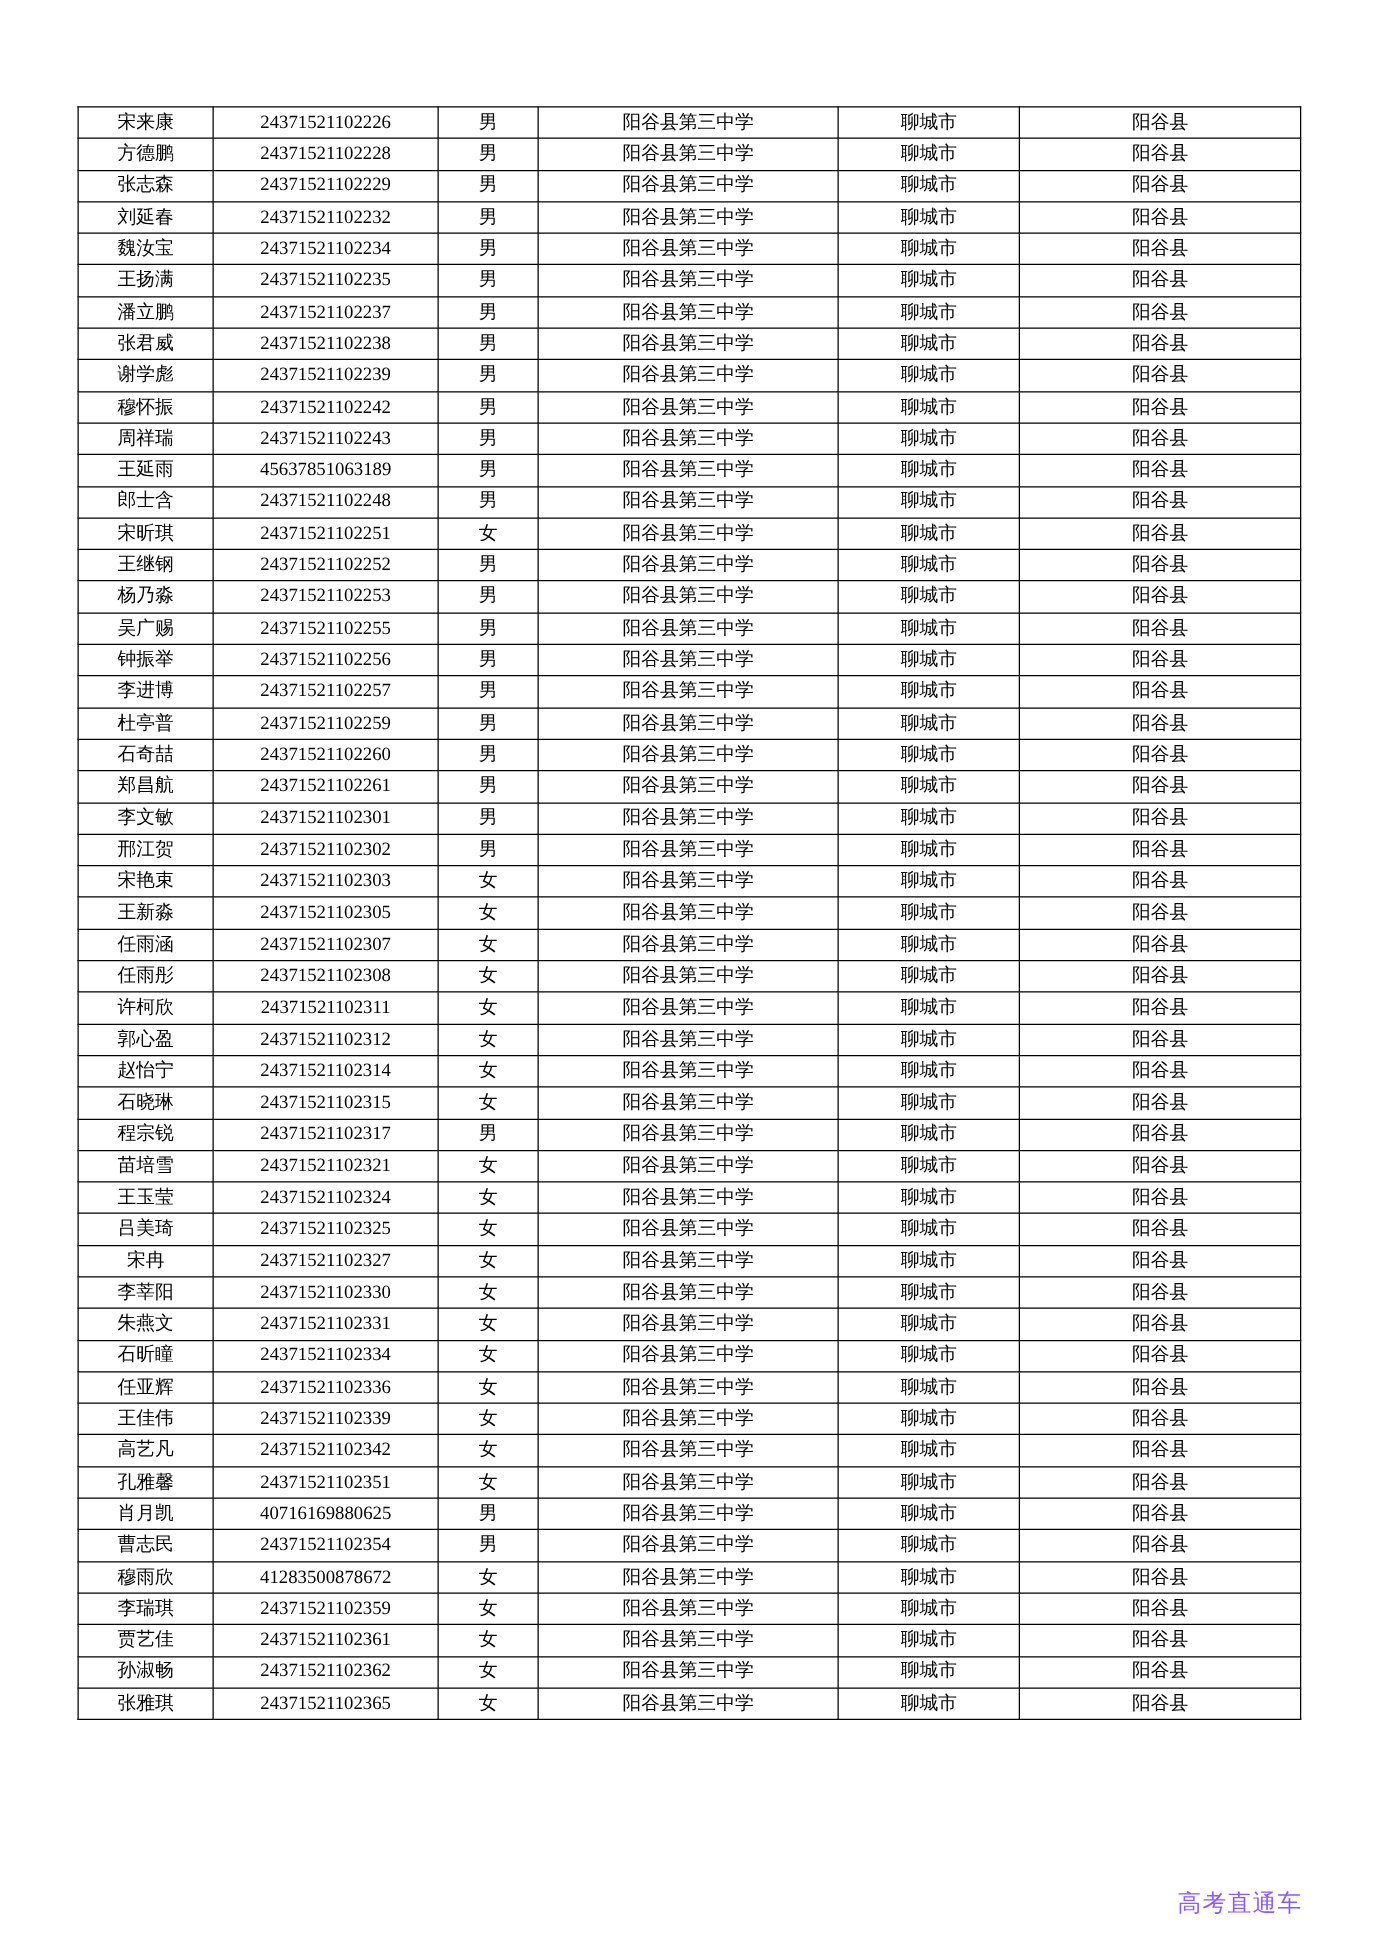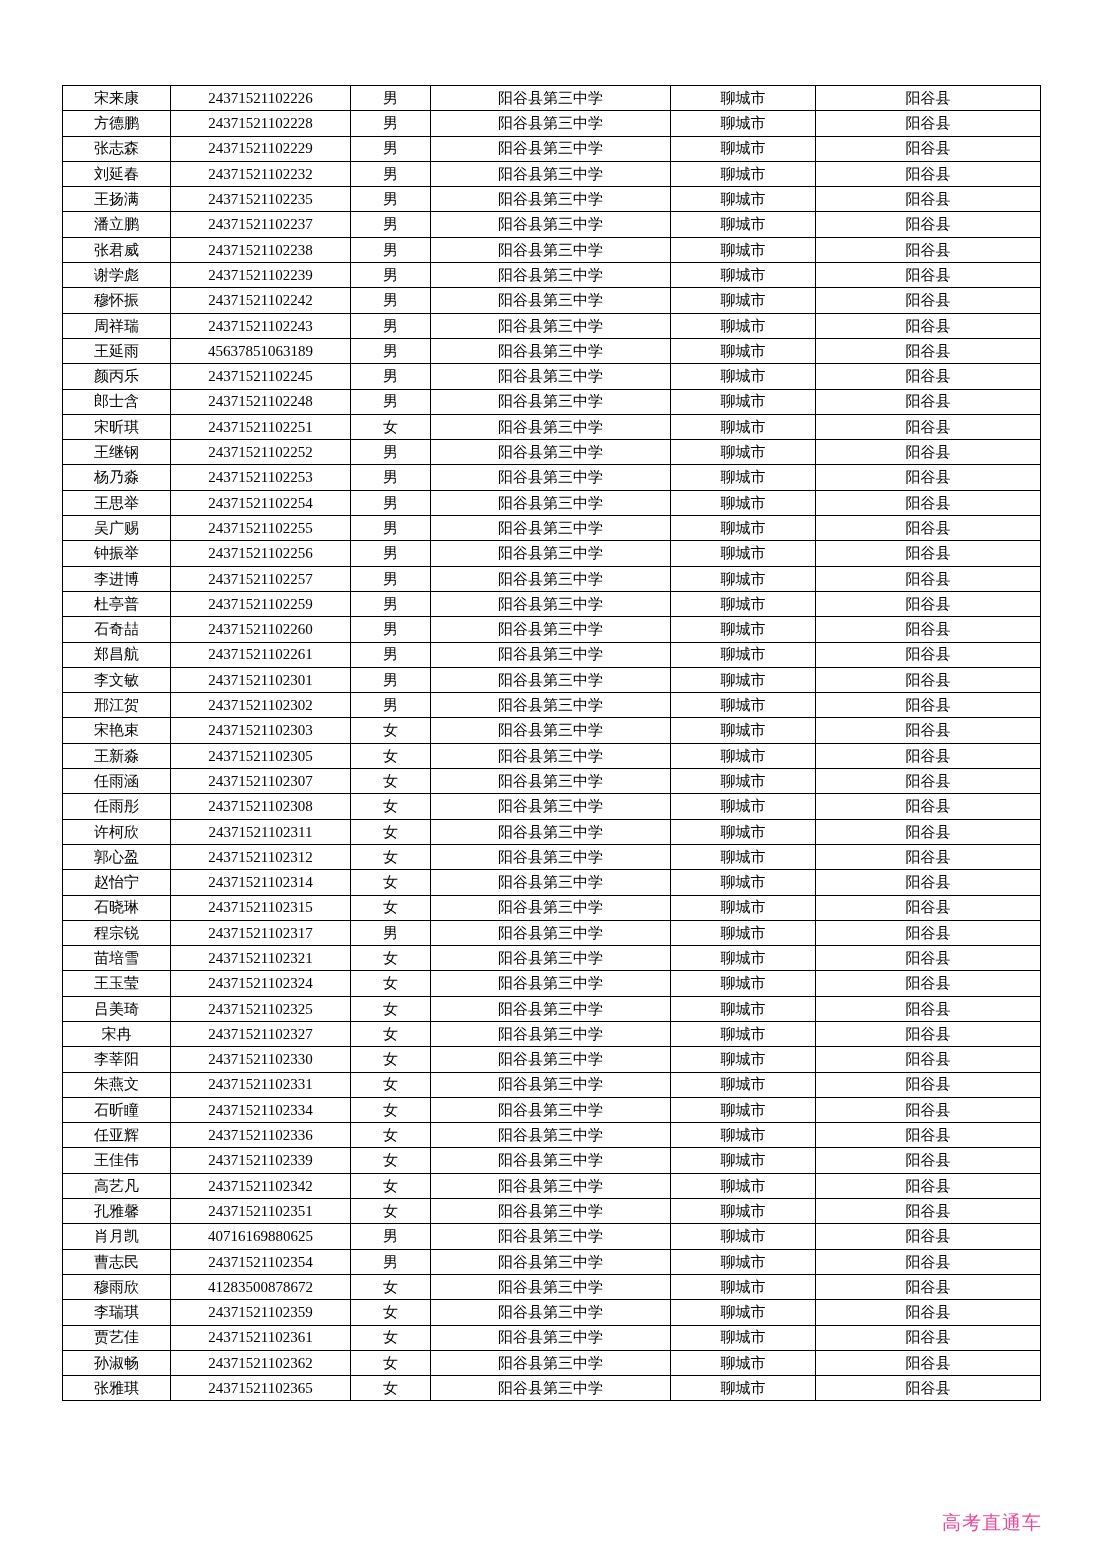--- a/index.html
+++ b/index.html
@@ -43,21 +43,21 @@
   col.c-number { width: 180px; }
   col.c-gender { width: 80px;  }
   col.c-school { width: 240px; }
   col.c-city   { width: 145px; }
   col.c-county { width: 225px; }
   .watermark {
     position: absolute;
     right: 60px;
     top: 1510px;
     font-size: 19px;
-    color: #ec4899;
+    color: #8b5cf6;
     font-family: "Liberation Sans", "DejaVu Sans", sans-serif;
     letter-spacing: 1px;
   }
 </style>
 </head>
 <body>
 
 <div class="page">
 
   <table class="student-table">
@@ -96,20 +96,28 @@
         </tr>
         <tr>
           <td>刘延春</td>
           <td>24371521102232</td>
           <td>男</td>
           <td>阳谷县第三中学</td>
           <td>聊城市</td>
           <td>阳谷县</td>
         </tr>
         <tr>
+          <td>魏汝宝</td>
+          <td>24371521102234</td>
+          <td>男</td>
+          <td>阳谷县第三中学</td>
+          <td>聊城市</td>
+          <td>阳谷县</td>
+        </tr>
+        <tr>
           <td>王扬满</td>
           <td>24371521102235</td>
           <td>男</td>
           <td>阳谷县第三中学</td>
           <td>聊城市</td>
           <td>阳谷县</td>
         </tr>
         <tr>
           <td>潘立鹏</td>
           <td>24371521102237</td>
@@ -152,28 +160,20 @@
         </tr>
         <tr>
           <td>王延雨</td>
           <td>45637851063189</td>
           <td>男</td>
           <td>阳谷县第三中学</td>
           <td>聊城市</td>
           <td>阳谷县</td>
         </tr>
         <tr>
-          <td>颜丙乐</td>
-          <td>24371521102245</td>
-          <td>男</td>
-          <td>阳谷县第三中学</td>
-          <td>聊城市</td>
-          <td>阳谷县</td>
-        </tr>
-        <tr>
           <td>郎士含</td>
           <td>24371521102248</td>
           <td>男</td>
           <td>阳谷县第三中学</td>
           <td>聊城市</td>
           <td>阳谷县</td>
         </tr>
         <tr>
           <td>宋昕琪</td>
           <td>24371521102251</td>
@@ -186,28 +186,20 @@
           <td>王继钢</td>
           <td>24371521102252</td>
           <td>男</td>
           <td>阳谷县第三中学</td>
           <td>聊城市</td>
           <td>阳谷县</td>
         </tr>
         <tr>
           <td>杨乃淼</td>
           <td>24371521102253</td>
-          <td>男</td>
-          <td>阳谷县第三中学</td>
-          <td>聊城市</td>
-          <td>阳谷县</td>
-        </tr>
-        <tr>
-          <td>王思举</td>
-          <td>24371521102254</td>
           <td>男</td>
           <td>阳谷县第三中学</td>
           <td>聊城市</td>
           <td>阳谷县</td>
         </tr>
         <tr>
           <td>吴广赐</td>
           <td>24371521102255</td>
           <td>男</td>
           <td>阳谷县第三中学</td>

